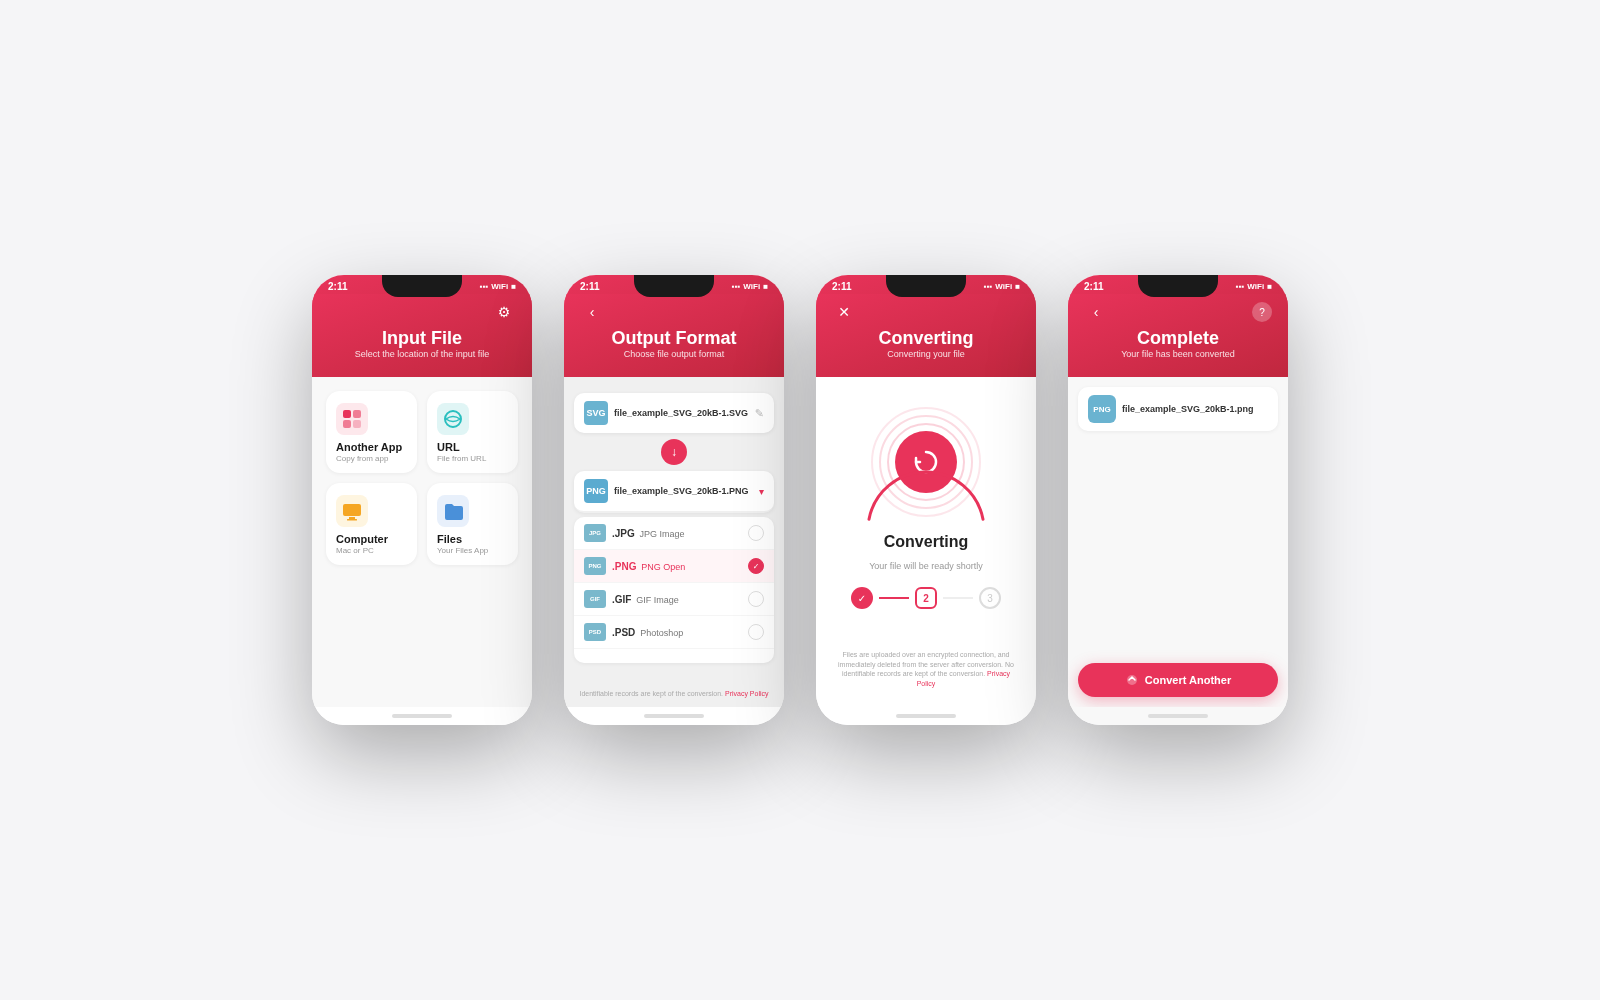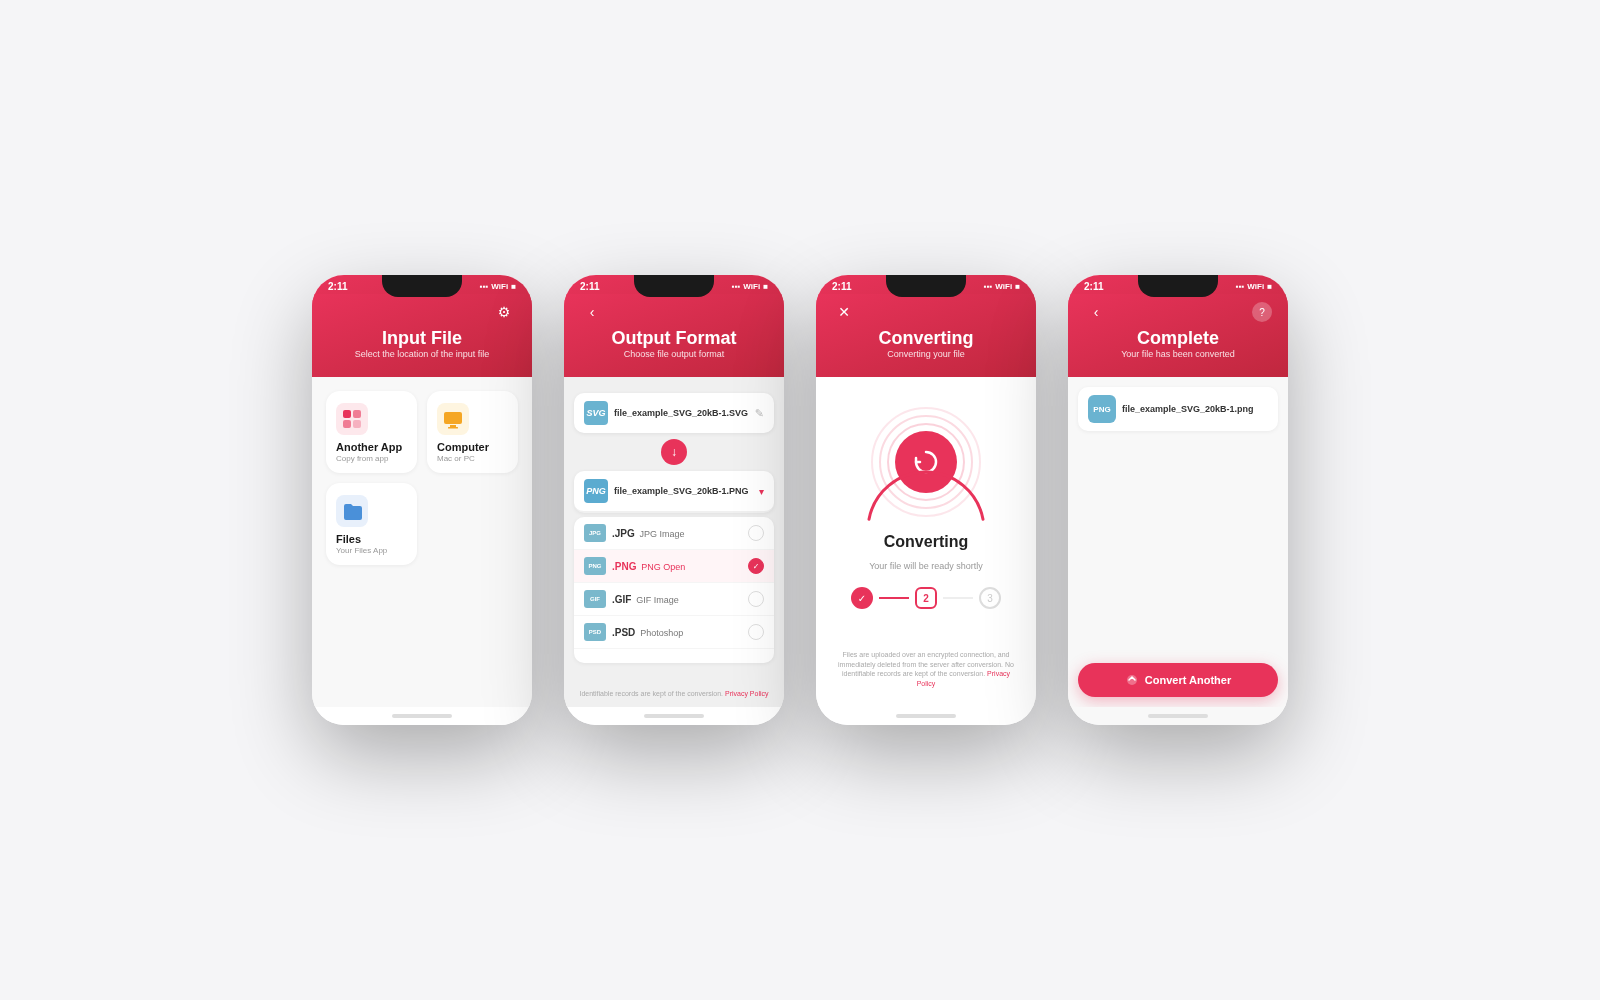--- a/index.html
+++ b/index.html
@@ -164,21 +164,20 @@
       width: 24px;
       height: 24px;
       background: #6ab3d0;
       border-radius: 4px;
       display: flex;
       align-items: center;
       justify-content: center;
       color: white;
       font-size: 9px;
       font-weight: 700;
-      font-style: italic;
     }
     .file-bar-name {
       font-size: 9px;
       font-weight: 600;
       color: #333;
       flex: 1;
     }
     .file-bar-edit {
       color: #bbb;
       font-size: 11px;
@@ -496,20 +495,30 @@
                     <rect x="2" y="2" width="8" height="8" rx="2" fill="#e8335a"></rect>
                     <rect x="12" y="2" width="8" height="8" rx="2" fill="#e8335a" opacity="0.6"></rect>
                     <rect x="2" y="12" width="8" height="8" rx="2" fill="#e8335a" opacity="0.6"></rect>
                     <rect x="12" y="12" width="8" height="8" rx="2" fill="#e8335a" opacity="0.3"></rect>
                   </svg>
               </div>
               <div class="option-label">Another App</div>
               <div class="option-sublabel">Copy from app</div>
             </div>
             <div class="option-card">
+              <div class="option-icon" style="background:#e0f5f5;">
+                <svg width="22" height="22" viewBox="0 0 22 22">
+                    <circle cx="11" cy="11" r="8" fill="none" stroke="#2abfbf" stroke-width="2"></circle>
+                    <path d="M4 11 Q11 6 18 11 Q11 16 4 11Z" fill="none" stroke="#2abfbf" stroke-width="1.5"></path>
+                  </svg>
+              </div>
+              <div class="option-label">URL</div>
+              <div class="option-sublabel">File from URL</div>
+            </div>
+            <div class="option-card">
               <div class="option-icon" style="background:#fef5e0;">
                 <svg width="22" height="22" viewBox="0 0 22 22">
                     <rect x="2" y="4" width="18" height="12" rx="2" fill="#f5a623"></rect>
                     <rect x="8" y="17" width="6" height="2" fill="#f5a623"></rect>
                     <rect x="6" y="19" width="10" height="1.5" rx="0.5" fill="#f5a623"></rect>
                   </svg>
               </div>
               <div class="option-label">Computer</div>
               <div class="option-sublabel">Mac or PC</div>
             </div>

